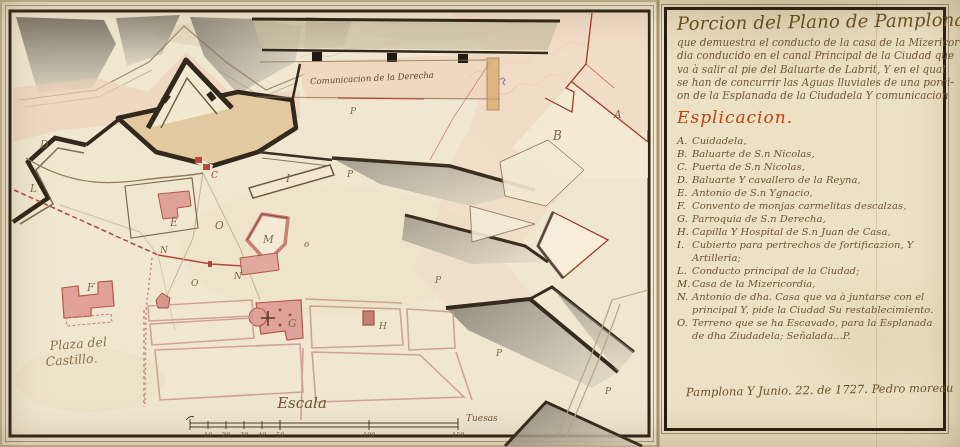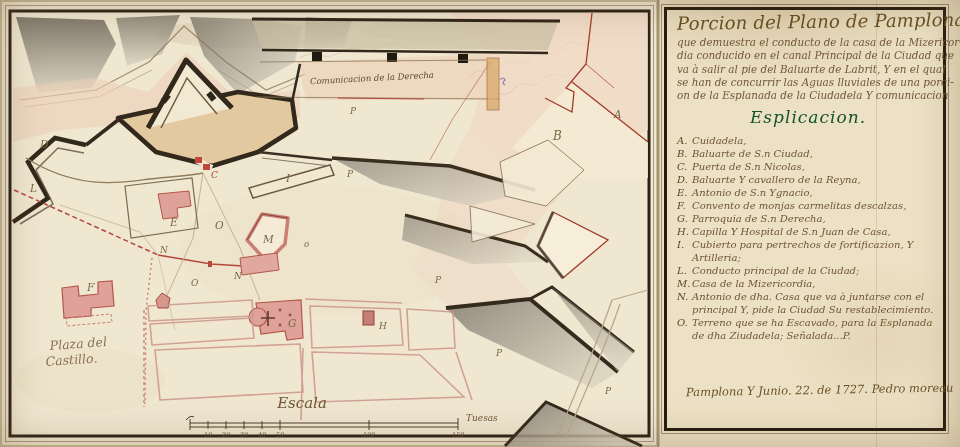--- a/index.html
+++ b/index.html
@@ -35,22 +35,22 @@
   .t-title{
     font-size:18px;font-style:italic;color:#675023;white-space:nowrap;
     transform:rotate(-0.8deg);letter-spacing:.2px;
   }
   .t-sub{margin-top:4px;}
   .t-sub div{
     font-size:10.4px;line-height:13.3px;font-style:italic;white-space:nowrap;
     color:#715738;
   }
   .t-expl{
-    margin-top:5px;text-align:center;font-size:17px;font-style:italic;
-    color:#14532d;letter-spacing:1px;
+    margin-top:5px;text-align:left;font-size:17px;font-style:italic;
+    color:#c2410c;letter-spacing:1px;
   }
   .t-list{margin-top:7px;}
   .t-list .row{display:flex;font-style:italic;font-size:10px;line-height:13px;color:#6f5535;}
   .t-list .key{flex:0 0 15px;color:#5f4826;}
   .t-list .lbl{flex:1;}
   .t-sig{
     position:absolute;left:26px;top:383px;width:250px;
     font-size:11.5px;font-style:italic;color:#6a5128;white-space:nowrap;
     transform:rotate(-1deg);
   }
@@ -289,21 +289,21 @@
 
       <div class="t-expl">Esplicacion.</div>
 
       <div class="t-list">
         <div class="row">
             <span class="key">A.</span>
             <span class="lbl">Cuidadela,</span>
           </div>
         <div class="row">
             <span class="key">B.</span>
-            <span class="lbl">Baluarte de S.n Ciudad,</span>
+            <span class="lbl">Baluarte de S.n Nicolas,</span>
           </div>
         <div class="row">
             <span class="key">C.</span>
             <span class="lbl">Puerta de S.n Nicolas,</span>
           </div>
         <div class="row">
             <span class="key">D.</span>
             <span class="lbl">Baluarte Y cavallero de la Reyna,</span>
           </div>
         <div class="row">

